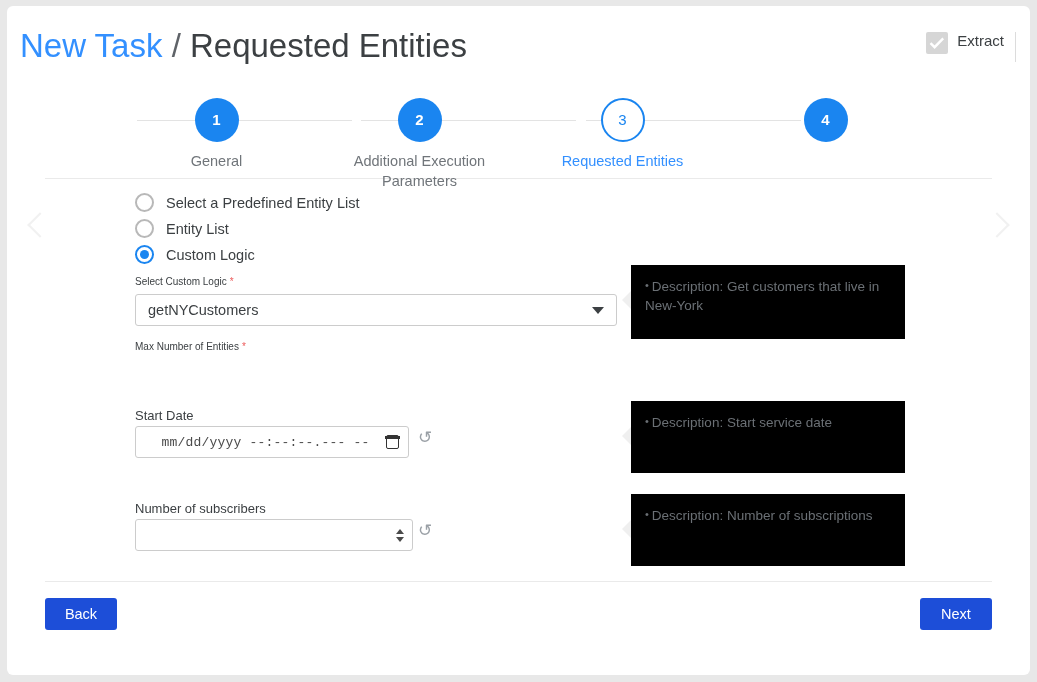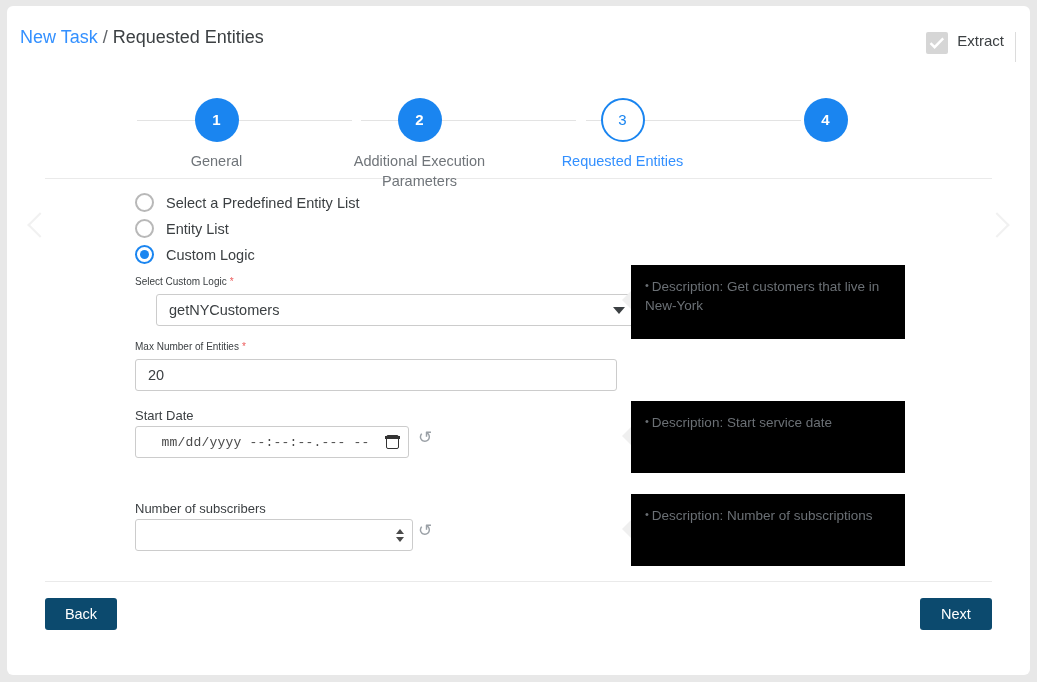--- a/index.html
+++ b/index.html
@@ -32,21 +32,21 @@
 
   
   .header {
     position: relative;
     height: 72px;
   }
   .page-title {
     position: absolute;
     left: 13px;
     top: 21px;
-    font-size: 18px;
+    font-size: 33px;
     color: #3c4043;
     white-space: nowrap;
   }
   .page-title .link {
     color: #3390ff;
   }
   .page-title .sep {
     color: #5f6368;
     font-weight: 400;
   }
@@ -336,21 +336,21 @@
   
   .footer {
     position: relative;
     height: 90px;
   }
   .btn {
     position: absolute;
     top: 16px;
     height: 32px;
     min-width: 72px;
-    background: #0c4a6e;
+    background: #1d4ed8;
     color: #ffffff;
     border: none;
     border-radius: 3px;
     font-family: "Liberation Sans", sans-serif;
     font-size: 14.5px;
     cursor: pointer;
     padding: 0 18px;
   }
   .btn-back { left: 38px; }
   .btn-next { right: 38px; }
@@ -418,30 +418,27 @@
       </div>
 
       <div class="radio-row" style="top:66px">
         <span class="radio checked"></span>
         <span class="radio-label">Custom Logic</span>
       </div>
 
       <div class="field-label" style="left:128px; top:97px">
         <span>Select Custom Logic</span><span class="req">*</span>
       </div>
-      <div class="ctrl select-ctrl" style="left:128px; top:115px; width:482px; height:32px;margin-left:21px;">
+      <div class="ctrl select-ctrl" style="left:128px; top:115px; width:482px; height:32px;">
         <span class="value">getNYCustomers</span>
         <span class="caret"></span>
       </div>
 
       <div class="field-label" style="left:128px; top:162px">
         <span>Max Number of Entities</span><span class="req">*</span>
-      </div>
-      <div class="ctrl text-ctrl" style="left:128px; top:180px; width:482px; height:32px;">
-        <span class="value">20</span>
       </div>
 
       <div class="field-label small" style="left:128px; top:229px">Start Date</div>
       <div class="ctrl date-ctrl" style="left:128px; top:247px; width:274px; height:32px;">
         <span class="date-text">mm/dd/yyyy --:--:--.--- --</span>
         <span class="cal-icon"></span>
       </div>
       <span class="reset-icon" style="left:411px; top:250px">↺</span>
 
       <div class="field-label small" style="left:128px; top:322px">Number of subscribers</div>

